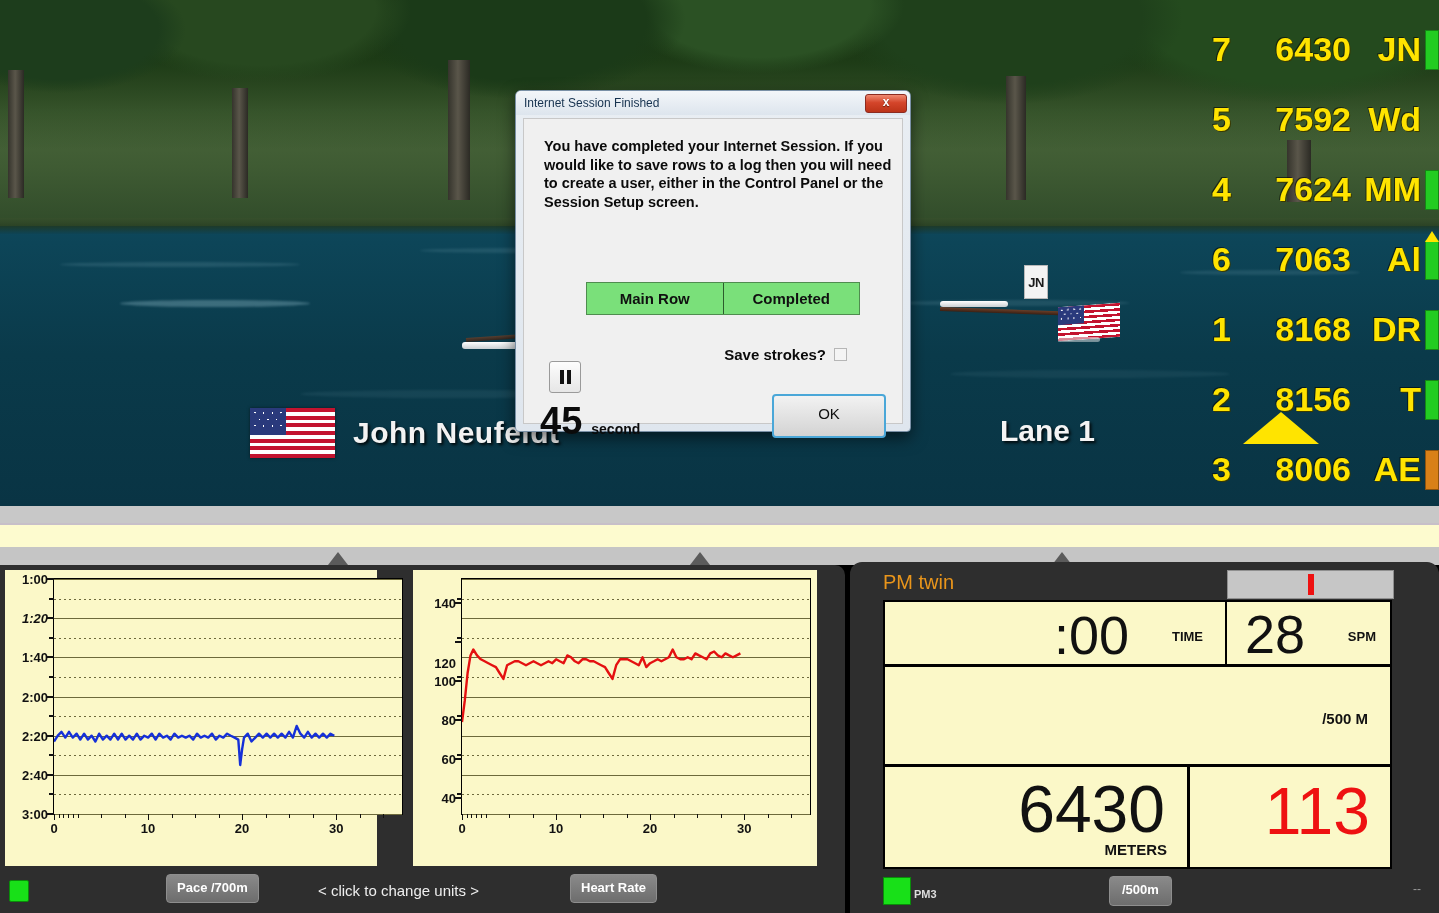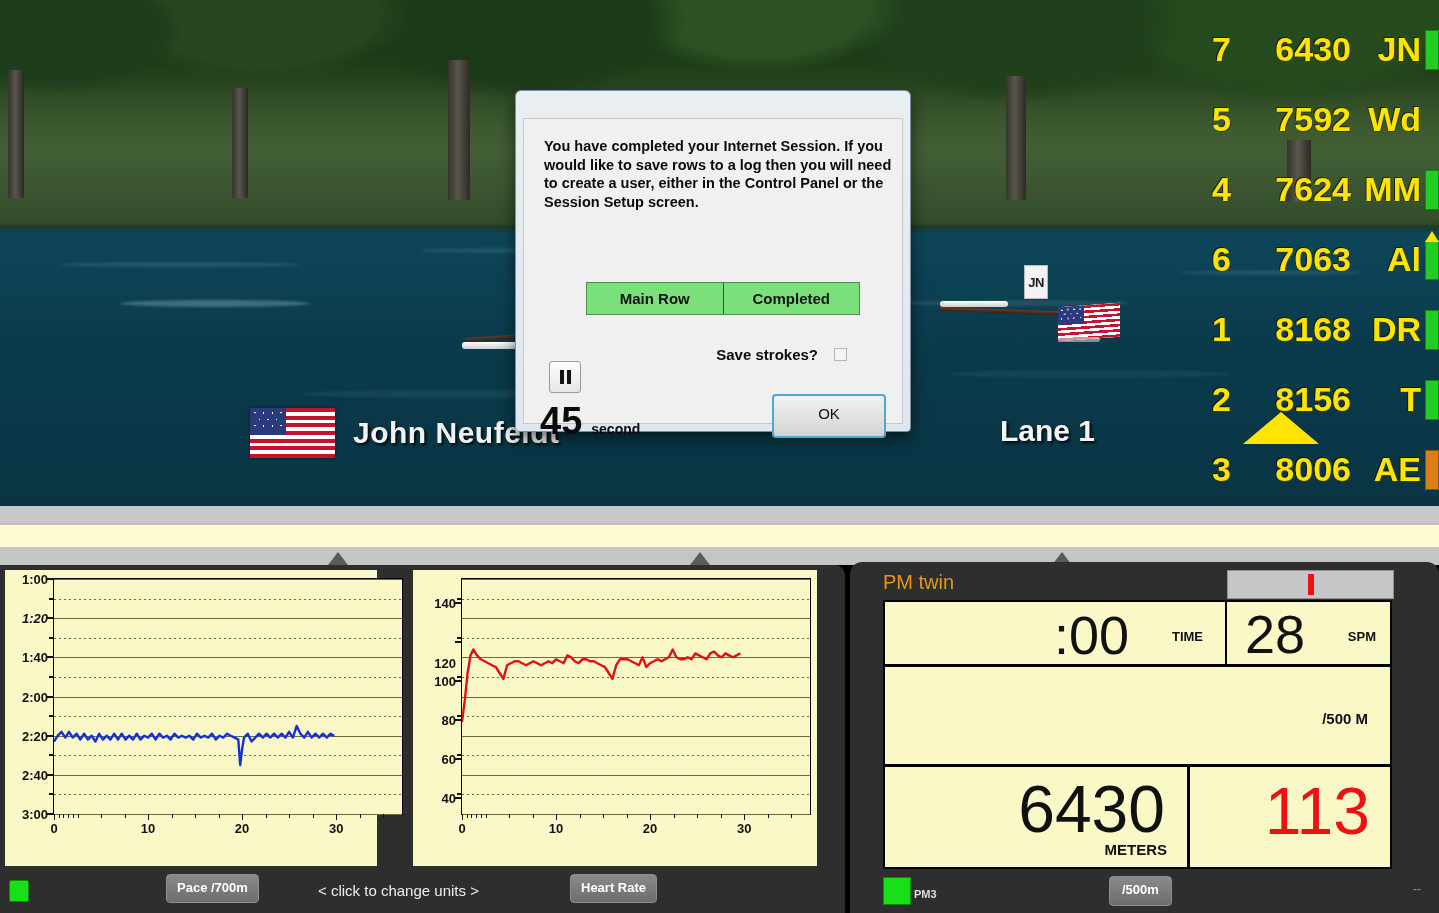--- a/index.html
+++ b/index.html
@@ -82,21 +82,21 @@
     text-shadow:0 1px 1px rgba(0,0,0,.5);cursor:pointer;}
   #dlgbody{position:absolute;left:7px;top:27px;right:7px;bottom:7px;background:#f0f0f0;
     border:1px solid #c8c8c8;}
   #dlgmsg{position:absolute;left:20px;top:18px;width:352px;
     font:700 14.5px/18.5px "Liberation Sans",sans-serif;color:#0b0b0b;}
   .greenbtns{position:absolute;left:62px;top:163px;width:272px;height:31px;display:flex;
     border:1px solid #4f8c4f;}
   .greenbtn{flex:1;background:#7ae07a;display:flex;align-items:center;justify-content:center;
     font:700 15px/1 "Liberation Sans",sans-serif;color:#101010;cursor:pointer;}
   .greenbtn+.greenbtn{border-left:1px solid #2c5c2c;}
-  .savestrokes{position:absolute;right:55px;top:228px;display:flex;align-items:center;gap:16px;
+  .savestrokes{position:absolute;right:55px;top:228px;display:flex;align-items:center;gap:8px;
     font:700 15px/1 "Liberation Sans",sans-serif;color:#0b0b0b;}
   .chk{width:13px;height:13px;border:1px solid #b6b6b6;background:#f4f4f4;box-sizing:border-box;cursor:pointer;}
   .pausebtn{position:absolute;left:25px;top:242px;width:30px;height:30px;border:1px solid #9a9a9a;
     border-radius:3px;background:linear-gradient(180deg,#fdfdfd,#e6e6e6);display:flex;align-items:center;
     justify-content:center;gap:3px;cursor:pointer;}
   .pausebtn i{display:block;width:4px;height:14px;background:#111;}
   .counter{position:absolute;left:16px;top:283px;display:flex;align-items:baseline;gap:9px;}
   .counter .num{font:700 38px/1 "Liberation Sans",sans-serif;color:#0b0b0b;}
   .counter .unit{font:700 14px/1 "Liberation Sans",sans-serif;color:#0b0b0b;}
   .okbtn{position:absolute;right:16px;top:275px;width:110px;height:40px;border:2px solid #4aa7d8;
@@ -248,20 +248,24 @@
           <span class="lbpos">3</span>
           <span class="lbdist">8006</span>
           <span class="lbini">AE</span>
           <div class="lbbar" style="background: rgb(217, 128, 24); top: 16px;"></div>
           <div class="bigarrow"></div>
         </div>
       </div>
   </div>
 
   <div id="dialog">
+    <div id="titlebar">
+      <div class="t">Internet Session Finished</div>
+      <div class="closebtn">x</div>
+    </div>
     <div id="dlgbody">
       <div id="dlgmsg">You have completed your Internet Session.  If you would like to save rows to a log then you will need to create a user, either in the Control Panel or the Session Setup screen.</div>
 
       <div class="greenbtns">
         <div class="greenbtn">Main Row</div>
         <div class="greenbtn">Completed</div>
       </div>
 
       <div class="savestrokes">
         <span>Save strokes?</span>

